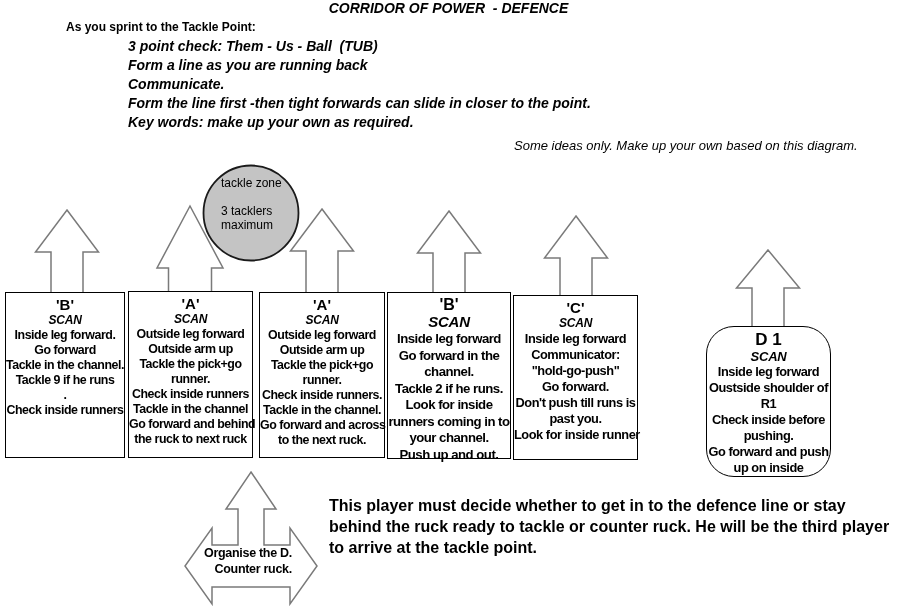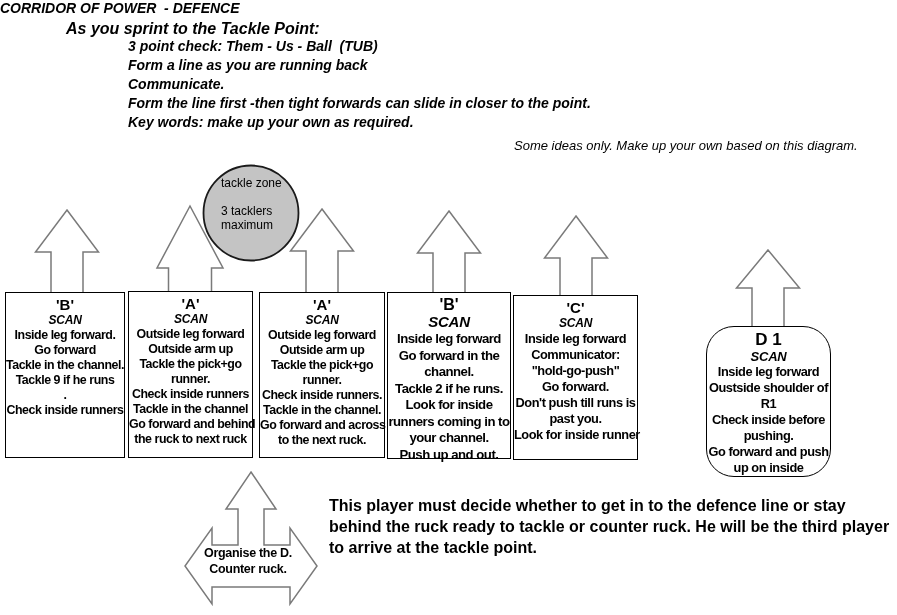--- a/index.html
+++ b/index.html
@@ -3,24 +3,24 @@
 <meta charset="utf-8">
 <style>
   html,body { margin:0; padding:0; background:#fff; }
   #canvas {
     position:relative; width:897px; height:615px; overflow:hidden;
     background:#fff; font-family:"Liberation Sans", sans-serif; color:#000;
   }
   .abs { position:absolute; }
   
   #title {
-    left:0; top:2; width:100%; 
+    left:0; top:2; width:100%; text-align:center;
     font-size:14px; font-weight:bold; font-style:italic; white-space:pre;
   }
-  #intro-heading { left:66px; top:20px; font-size:16px; font-weight:bold; white-space:pre;font-style:italic; }
+  #intro-heading { left:66px; top:20px; font-size:12px; font-weight:bold; white-space:pre; }
   #intro-lines { left:128px; top:37px; font-size:14px; font-weight:bold; font-style:italic; }
   #intro-lines .iline { height:19px; line-height:19px; white-space:pre; }
   #note { left:514px; top:138px; font-size:13px; font-style:italic; white-space:pre; }
   
   #shape-layer { left:0; top:0; z-index:0; }
   
   #tackle-zone-text { left:221px; top:176px; z-index:2; font-size:12px; }
   .tz-line { height:14px; line-height:14px; white-space:pre; }
   
   .box {
@@ -31,21 +31,21 @@
   .box-scan { font-size:12px; font-weight:bold; font-style:italic; line-height:15px; letter-spacing:-0.2px; }
   .bline { font-size:12.4px; font-weight:bold; line-height:15px; letter-spacing:-0.45px; white-space:pre;text-align:center; }
   .box4 .box-label { font-size:16px; }
   .box4 .box-scan { font-size:15px; line-height:18px; }
   .box4 .bline { font-size:13.2px; line-height:16.5px; letter-spacing:-0.5px; }
   .box5 .bline { font-size:12.8px; line-height:16px; }
   .box6 .box-label { font-size:17px; line-height:19px; }
   .box6 .box-scan { font-size:13px; }
   .box6 .bline { font-size:12.8px; line-height:16px; }
   
-  #organise-text { left:204px; top:545px; z-index:2; font-size:12.5px; font-weight:bold; text-align:center; }
+  #organise-text { left:204px; top:545px; z-index:2; font-size:12.5px; font-weight:bold; text-align:right; }
   #organise-text .oline { height:16px; line-height:16px; white-space:pre; letter-spacing:-0.3px; }
   
   #footer-text { left:329px; top:495px; font-size:16px; font-weight:bold; }
   #footer-text .fline { height:21px; line-height:21px; white-space:pre; }
 </style>
 </head>
 <body>
 
 <div id="canvas">
 

